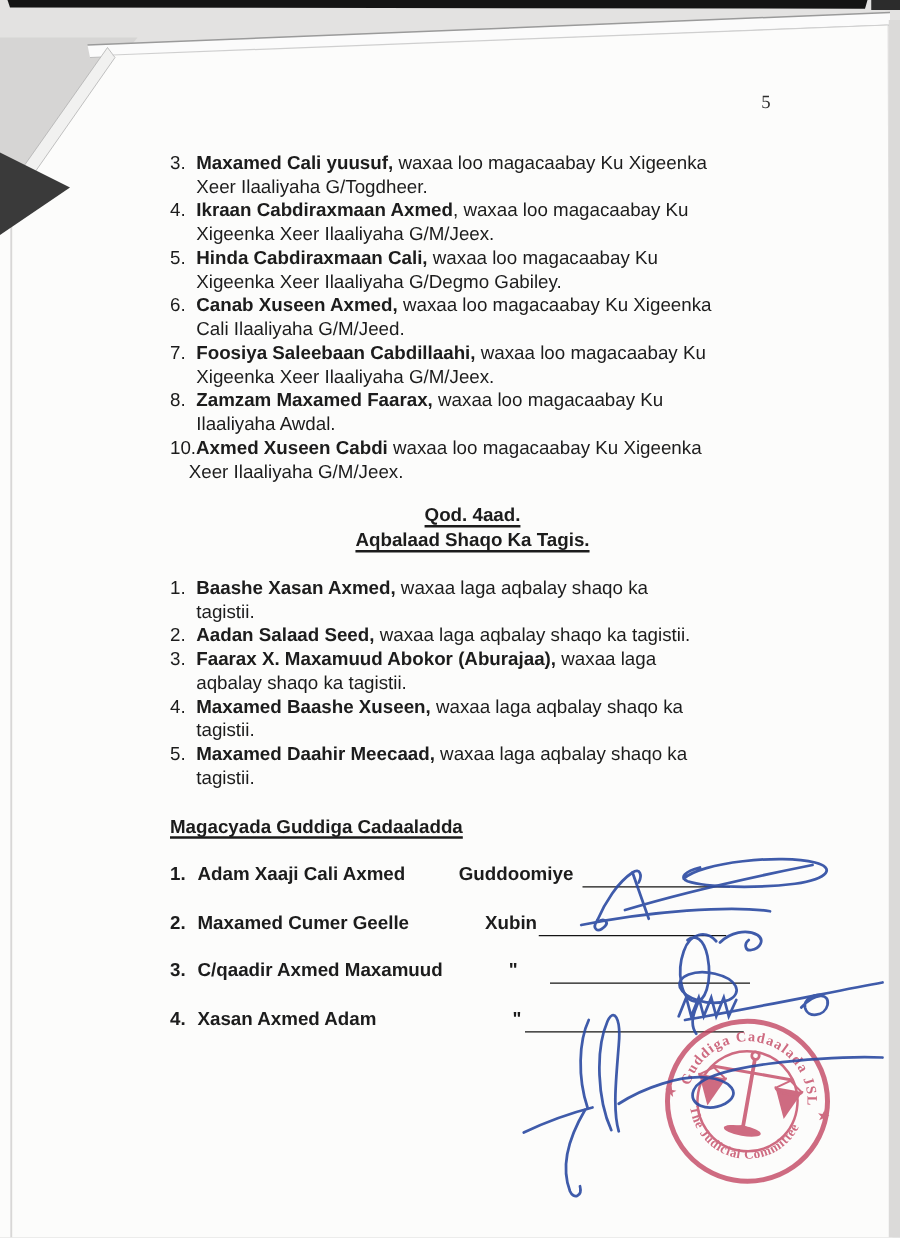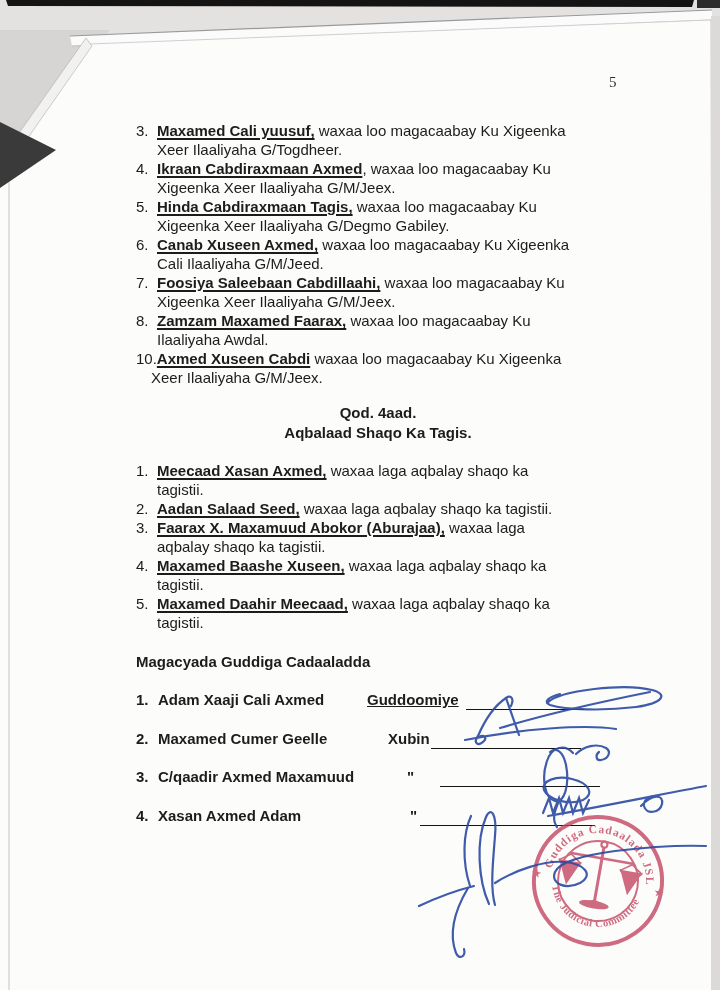--- a/index.html
+++ b/index.html
@@ -10,39 +10,39 @@
   .bg-svg { z-index:0; }
 
   .page-num { position:absolute; left:609px; top:74px; z-index:2;
               font-family:"Liberation Serif", serif; font-size:15px; color:#2e2e2e; }
 
   .content { position:absolute; left:136px; top:121px; width:540px; z-index:2;
              font-size:15px; line-height:19px; color:#1c1c1c; }
   .item .l1, .item .l2, .crow { white-space:nowrap; }
   .num { display:inline-block; width:21px; }
   .flush .num { width:auto; }
-  .name { font-weight:bold; text-decoration:underline;
+  .name { font-weight:bold; 
           text-decoration-thickness:1.5px; text-underline-offset:2px;margin-top:48px; }
   .l2 { margin-left:21px; }
   .l2:empty { display:none; }
   .flush .l2 { margin-left:15px; }
 
   .h-section { width:484px; text-align:center; font-weight:bold; line-height:20px;
                margin:16px 0 18px 0; }
-  .h-section span, .h-committee span { 
+  .h-section span, .h-committee span { text-decoration:underline;
                text-decoration-thickness:1.5px; text-underline-offset:2.5px; }
   .h-committee { width:378px; font-weight:bold;
                margin:20px 0 19px 0; }
 
   .crow { position:relative; height:38.6px; font-weight:bold; }
   .crow .num { width:22px; }
   .role { position:absolute; top:0; }
   .sig-line { position:absolute; top:18px; height:1px;
               border-bottom:1.6px solid #141414; }
-  .r1 .role { left:231px;text-decoration:underline; } .r1 .sig-line { left:330px; width:118px; }
+  .r1 .role { left:231px; } .r1 .sig-line { left:330px; width:118px; }
   .r2 .role { left:252px; } .r2 .sig-line { left:295px; width:150px; }
   .r3 .role { left:271px; } .r3 .sig-line { left:304px; width:160px; }
   .r4 .role { left:274px; } .r4 .sig-line { left:284px; width:175px; }
 </style>
 </head>
 <body>
 
 <div class="stage">
 
   <svg class="bg-svg" viewBox="0 0 720 990" aria-hidden="true">
@@ -73,21 +73,21 @@
     <div>
       <div class="item">
         <div class="l1"><span class="num">3.</span><span class="name">Maxamed Cali yuusuf,</span><span> waxaa loo magacaabay Ku Xigeenka</span></div>
         <div class="l2">Xeer Ilaaliyaha G/Togdheer.</div>
       </div>
       <div class="item">
         <div class="l1"><span class="num">4.</span><span class="name">Ikraan Cabdiraxmaan Axmed</span><span>, waxaa loo magacaabay Ku</span></div>
         <div class="l2">Xigeenka Xeer Ilaaliyaha G/M/Jeex.</div>
       </div>
       <div class="item">
-        <div class="l1"><span class="num">5.</span><span class="name">Hinda Cabdiraxmaan Tagis,</span><span> waxaa loo magacaabay Ku</span></div>
+        <div class="l1"><span class="num">5.</span><span class="name">Hinda Cabdiraxmaan Cali,</span><span> waxaa loo magacaabay Ku</span></div>
         <div class="l2">Xigeenka Xeer Ilaaliyaha G/Degmo Gabiley.</div>
       </div>
       <div class="item">
         <div class="l1"><span class="num">6.</span><span class="name">Canab Xuseen Axmed,</span><span> waxaa loo magacaabay Ku Xigeenka</span></div>
         <div class="l2">Cali Ilaaliyaha G/M/Jeed.</div>
       </div>
       <div class="item">
         <div class="l1"><span class="num">7.</span><span class="name">Foosiya Saleebaan Cabdillaahi,</span><span> waxaa loo magacaabay Ku</span></div>
         <div class="l2">Xigeenka Xeer Ilaaliyaha G/M/Jeex.</div>
       </div>
@@ -103,21 +103,21 @@
       </div>
     </div>
 
     <div class="h-section">
       <div><span>Qod. 4aad.</span></div>
       <div><span>Aqbalaad Shaqo Ka Tagis.</span></div>
     </div>
 
     <div>
       <div class="item">
-        <div class="l1"><span class="num">1.</span><span class="name">Meecaad Xasan Axmed,</span><span> waxaa laga aqbalay shaqo ka</span></div>
+        <div class="l1"><span class="num">1.</span><span class="name">Baashe Xasan Axmed,</span><span> waxaa laga aqbalay shaqo ka</span></div>
         <div class="l2">tagistii.</div>
       </div>
       <div class="item">
         <div class="l1"><span class="num">2.</span><span class="name">Aadan Salaad Seed,</span><span> waxaa laga aqbalay shaqo ka tagistii.</span></div>
 
       </div>
       <div class="item">
         <div class="l1"><span class="num">3.</span><span class="name">Faarax X. Maxamuud Abokor (Aburajaa),</span><span> waxaa laga</span></div>
         <div class="l2">aqbalay shaqo ka tagistii.</div>
       </div>

